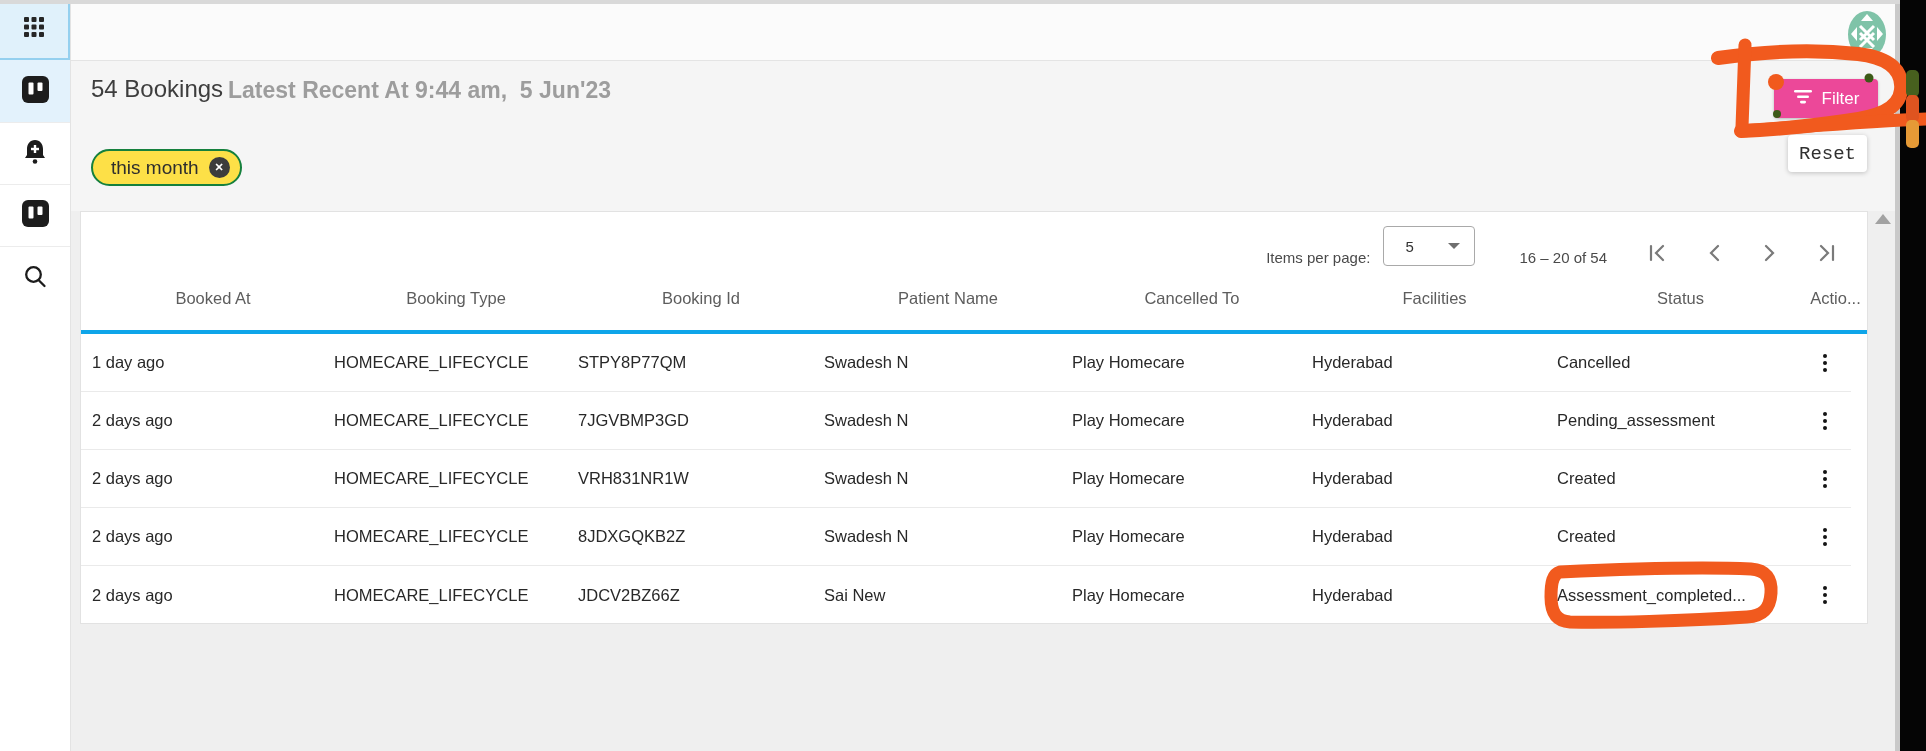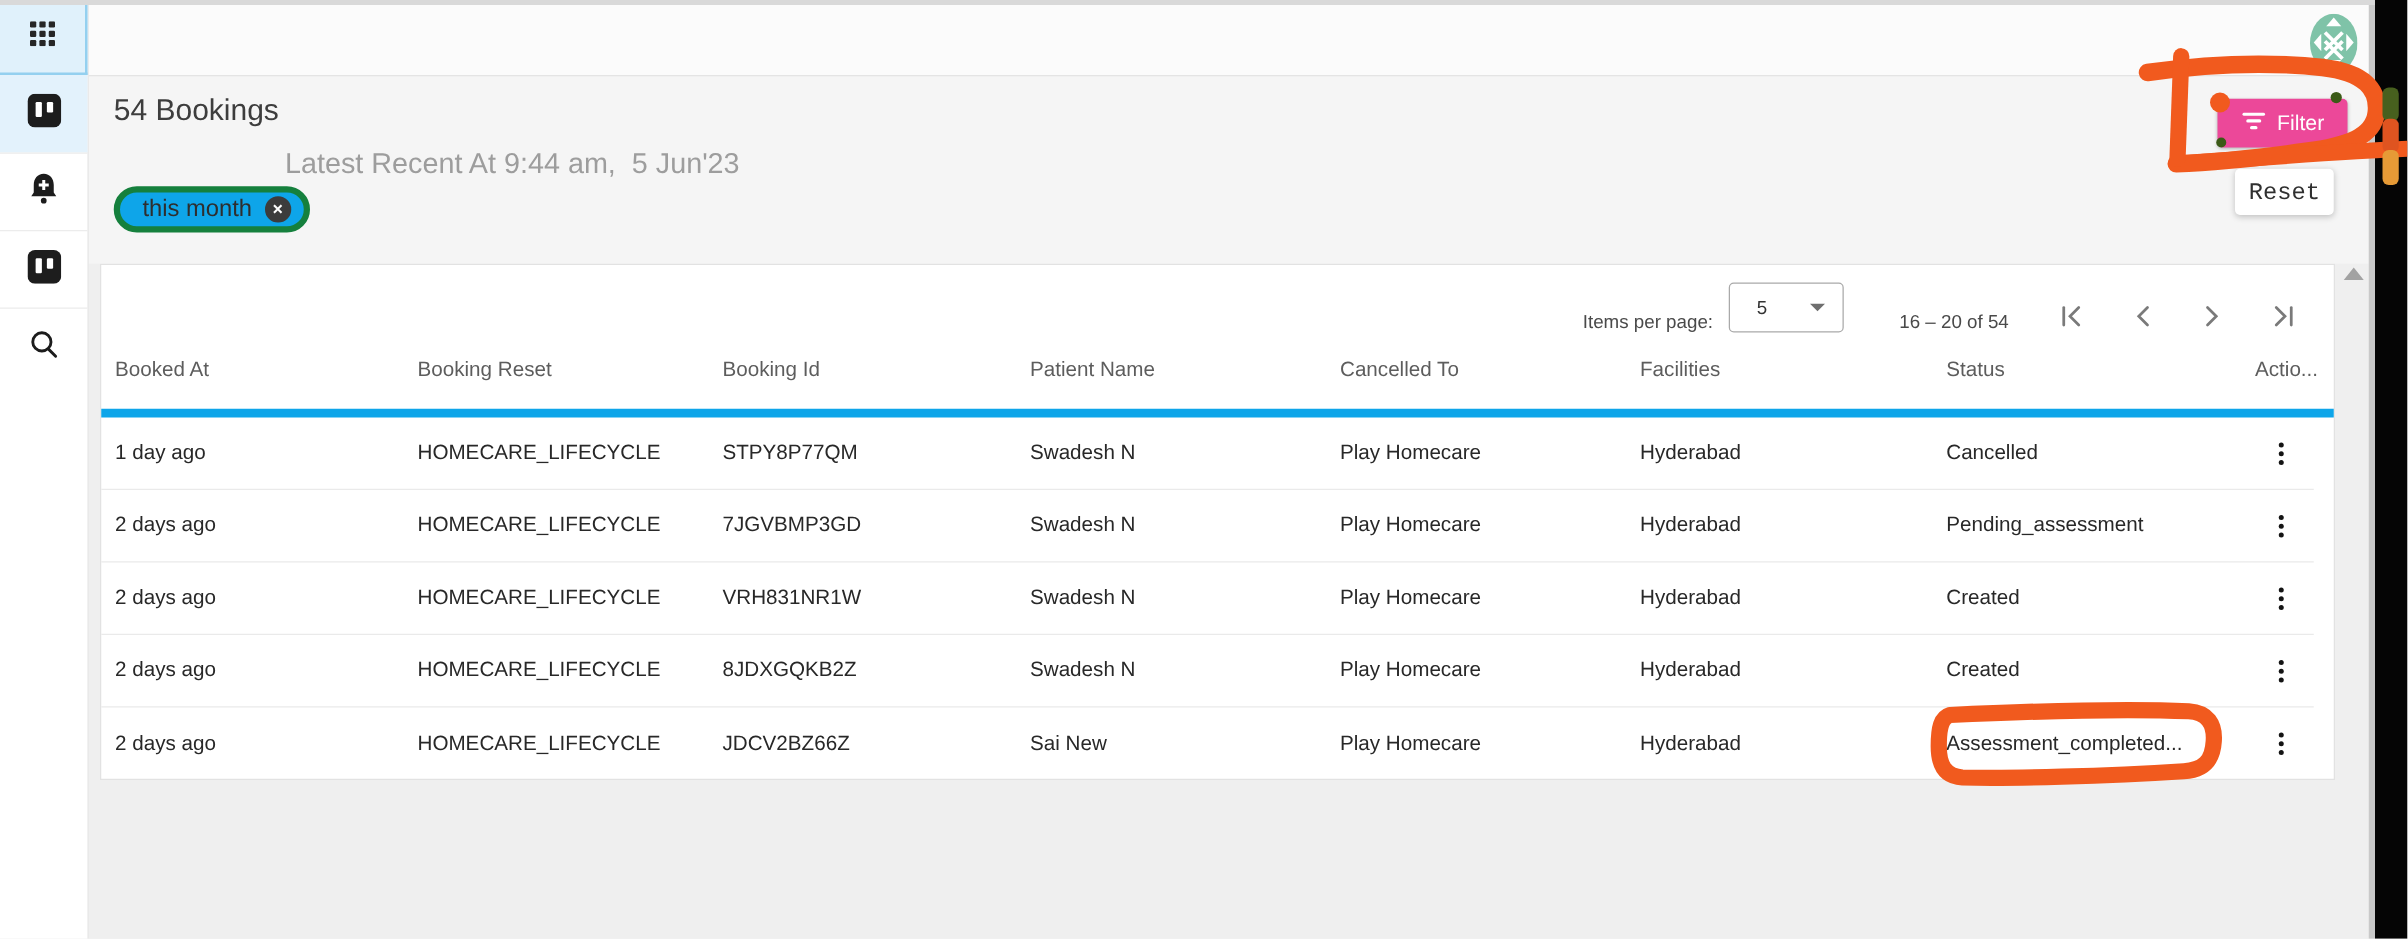--- a/index.html
+++ b/index.html
@@ -28,22 +28,22 @@
   .logo-text{display:flex;flex-direction:column;line-height:1.05;}
   .logo-brand{font-size:13.5px;font-weight:bold;color:#123a6b;letter-spacing:1.6px;}
   .logo-tm{font-size:6px;vertical-align:super;color:#123a6b;}
   .logo-sub{font-size:10px;font-weight:bold;color:#e87722;letter-spacing:1.2px;}
   .logo-tag{font-size:6.3px;color:#e87722;letter-spacing:.2px;}
   .avatar{left:1848px;top:11px;width:38px;height:47px;z-index:6;}
 
   
   .band{left:71px;top:61px;width:1824px;height:150px;background:#f5f5f5;}
   .page-title{left:91px;top:75px;font-size:24px;font-weight:500;color:#3d3d3d;}
-  .page-sub{left:228px;top:77px;font-size:23px;font-weight:400;color:#9d9d9d;white-space:pre;margin-top:40px;}
-  .chip{left:91px;top:149px;height:37px;background:#0ea5e9;border:5px solid #15803d;border-radius:19px;
+  .page-sub{left:228px;top:77px;font-size:23px;font-weight:700;color:#9d9d9d;white-space:pre;}
+  .chip{left:91px;top:149px;height:37px;background:#fde047;border:2px solid #15803d;border-radius:19px;
     display:flex;align-items:center;padding:0 10px 0 18px;gap:10px;box-sizing:border-box;}
   .chip-label{font-size:19px;color:#2e2e2e;}
   .chip-x{width:21px;height:21px;border-radius:50%;background:#3c3c3c;color:#fff;font-size:11px;
     display:flex;align-items:center;justify-content:center;font-weight:bold;}
 
   .filter-btn{left:1774px;top:79px;width:104px;height:39px;background:#ec4899;border:none;border-radius:4px;
     color:#fff;display:flex;align-items:center;justify-content:center;gap:9px;font-size:17px;
     font-family:inherit;box-shadow:0 1px 3px rgba(0,0,0,.25);z-index:30;}
   .reset-btn{left:1788px;top:135px;width:79px;height:37px;background:#fff;border:none;border-radius:4px;
     color:#303030;font-size:19px;font-family:Liberation Mono, monospace;box-shadow:0 1px 5px rgba(0,0,0,.22);z-index:29;}
@@ -56,21 +56,21 @@
   .pag-select{width:92px;height:40px;border:1px solid #a9a9a9;border-radius:4px;margin-left:13px;
     display:flex;align-items:center;box-sizing:border-box;padding:0 14px 0 21px;justify-content:space-between;background:#fff;}
   .pag-select .val{font-size:15px;color:#333;}
   .caret{width:0;height:0;border-left:6px solid transparent;border-right:6px solid transparent;border-top:6px solid #6f6f6f;}
   .pag-range{font-size:15px;color:#4a4a4a;margin-left:44px;margin-right:38px;}
   .pagnav{display:flex;gap:30px;align-items:center;margin-right:2px;}
   .navbtn{width:26px;height:26px;display:flex;align-items:center;justify-content:center;background:none;border:none;padding:0;}
 
   .thead,.trow{display:grid;grid-template-columns:242px 244px 246px 248px 240px 245px 247px 1fr;
     padding-left:11px;align-items:center;box-sizing:border-box;}
-  .thead{position:absolute;top:54px;left:0;right:0;height:68px;border-bottom:7px solid #0ea5e9;}
+  .thead{position:absolute;top:54px;left:0;right:0;height:68px;border-bottom:4px solid #0ea5e9;text-align:center;}
   .thead div{font-size:16.5px;color:#5d5d5d;}
   .rows{position:absolute;top:122px;left:0;right:16px;}
   .trow{height:58px;border-bottom:1px solid #eaeaea;}
   .trow:last-child{border-bottom:none;}
   .trow div{font-size:16.5px;color:#282828;}
   .kebab{margin-left:6px;width:30px;height:34px;display:flex;flex-direction:column;align-items:center;
     justify-content:center;gap:3px;background:none;border:none;padding:0;}
   .kebab i{width:4px;height:4px;border-radius:50%;background:#141414;display:block;}
 
   .overlay{position:absolute;left:0;top:0;z-index:60;pointer-events:none;}
@@ -218,21 +218,21 @@
         <svg width="22" height="20" viewBox="0 0 22 20" fill="none" stroke="#7a7a7a" stroke-width="2.2" stroke-linecap="round">
             <line x1="18" y1="3" x2="18" y2="17"></line>
             <path d="M6 3 L13 10 L6 17"></path>
           </svg>
       </button>
     </div>
   </div>
 
   <div class="thead">
     <div>Booked At</div>
-    <div>Booking Reset</div>
+    <div>Booking Type</div>
     <div>Booking Id</div>
     <div>Patient Name</div>
     <div>Cancelled To</div>
     <div>Facilities</div>
     <div>Status</div>
     <div>Actio...</div>
   </div>
 
   <div class="rows">
     <div class="trow">

